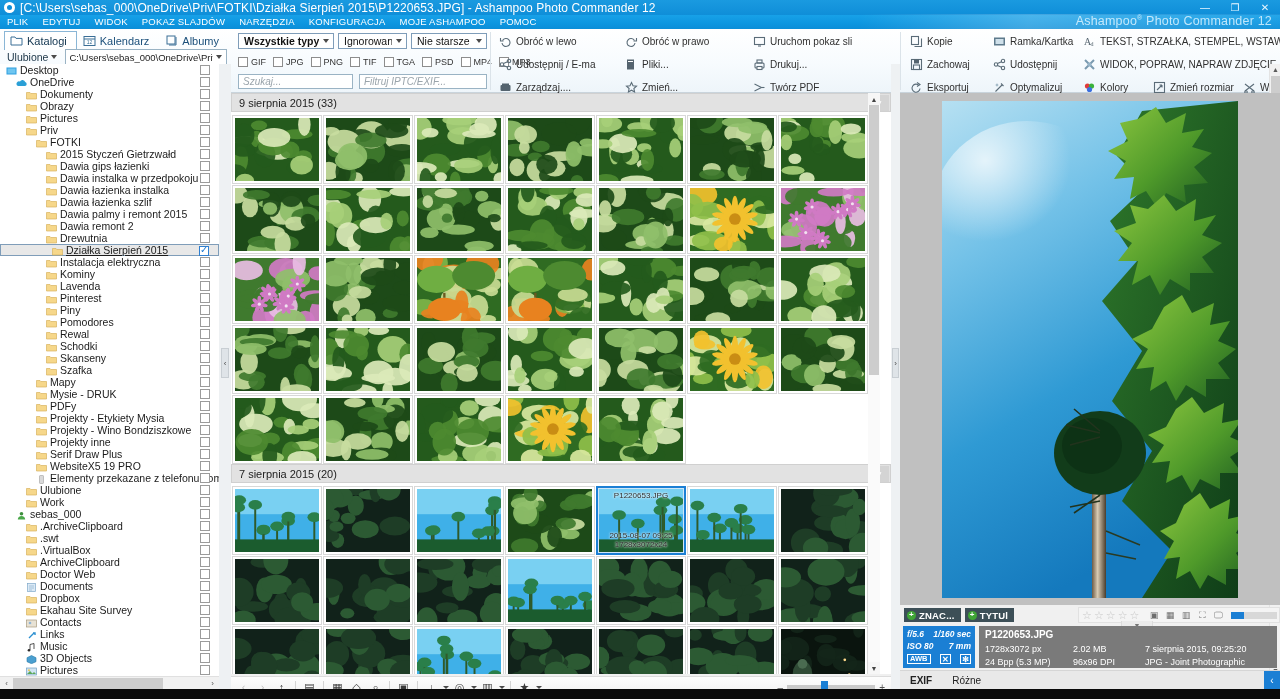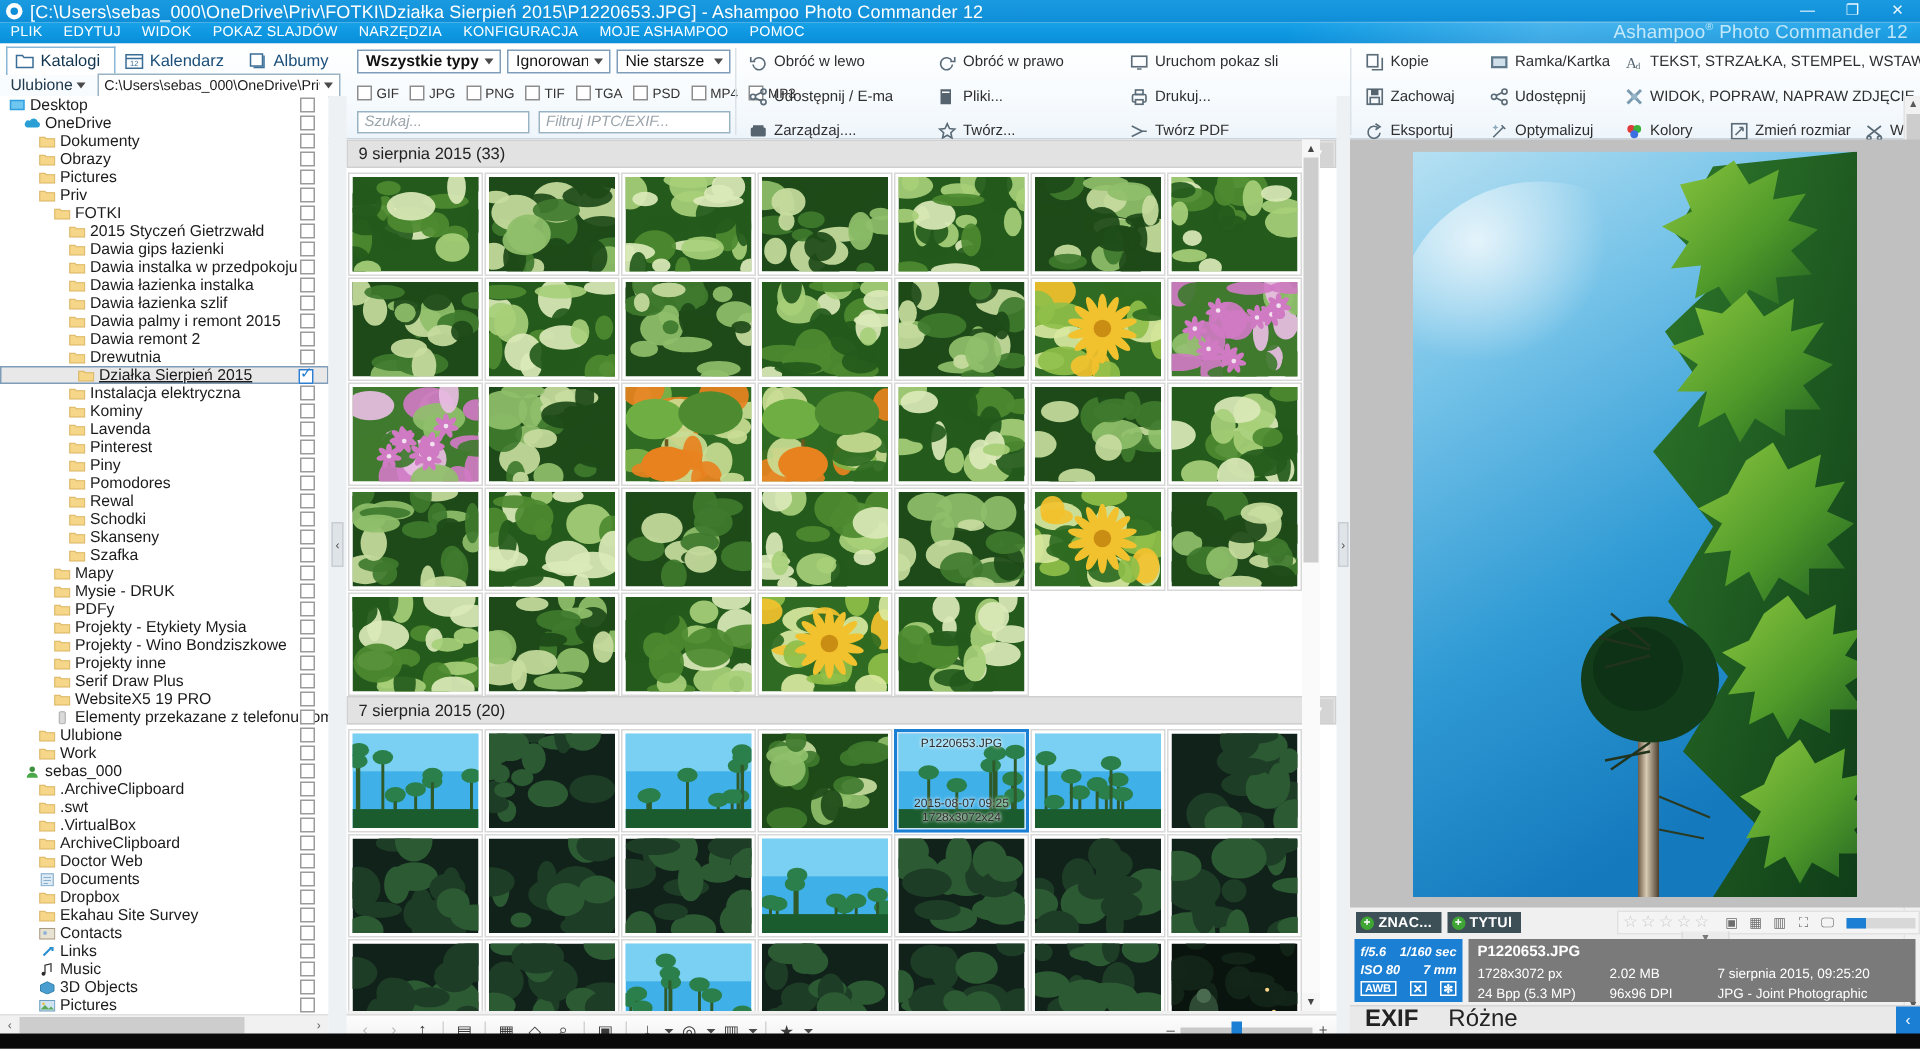--- a/index.html
+++ b/index.html
@@ -263,21 +263,21 @@
     position: absolute; left: 79px; top: 0; width: 298px; height: 42px; background: #7a7a7a; color: #fff;
     padding: 3px 6px; font-size: 9px;
   }
   .eg-name { font-weight: bold; font-size: 10px; margin-bottom: 3px; }
   .eg-grid { display: grid; grid-template-columns: 88px 72px 1fr; row-gap: 1px; line-height: 12px; }
 
   .exiftabs {
     position: absolute; left: 900px; top: 670px; width: 380px; height: 19px; background: #e9e9e9;
     border-top: 1px solid #d6d6d6; display: flex; align-items: center; position: absolute;
   }
-  .etab { font-size: 16px; color: #222; padding: 0 10px; font-weight: bold; }
+  .etab { font-size: 10px; color: #222; padding: 0 10px; font-weight: bold; }
   .etab.plain { font-weight: normal; }
   .etab-collapse {
     position: absolute; right: 0; top: 0; width: 16px; height: 19px; background: #1b7fd4; color: #fff;
     display: flex; align-items: center; justify-content: center; font-size: 10px;
   }
 
   
   .taskbar { position: absolute; left: 0; top: 689px; width: 1280px; height: 10px; background: #0a0a0a; }
 </style>
 </head>
@@ -487,21 +487,21 @@
             </svg>
           </span>
           <span>Zarządzaj....</span>
         </div>
         <div class="abtn" style="width: 128px;">
           <span class="aic">
             <svg width="13" height="13" viewBox="0 0 13 13">
               <path d="M6.5 1.5l1.5 3.2 3.5.4-2.6 2.4.7 3.4-3.1-1.7-3.1 1.7.7-3.4L1.5 5.1l3.5-.4z" fill="none" stroke="#5b6c78" stroke-width="1.1"></path>
             </svg>
           </span>
-          <span>Twórz...</span>
+          <span>Zmień...</span>
         </div>
         <div class="abtn">
           <span class="aic">
             <svg width="13" height="13" viewBox="0 0 13 13">
               <path d="M1.5 3l7 3.5-7 3.5" fill="none" stroke="#5b6c78" stroke-width="1.1"></path>
               <path d="M8.5 6.5h3" fill="none" stroke="#5b6c78" stroke-width="1.1"></path>
             </svg>
           </span>
           <span>Twórz PDF</span>
         </div>

